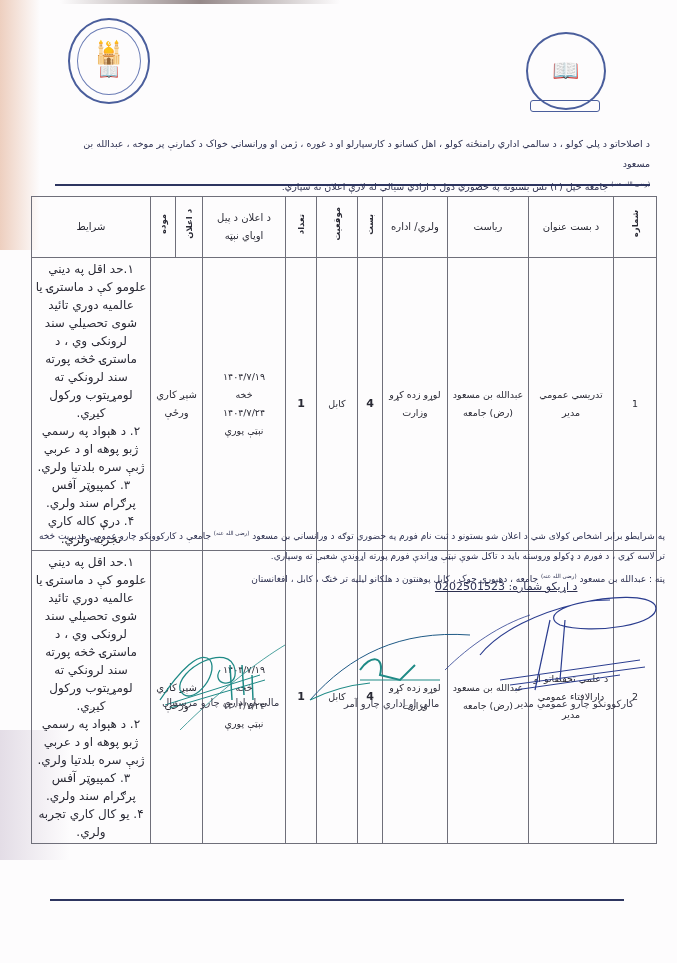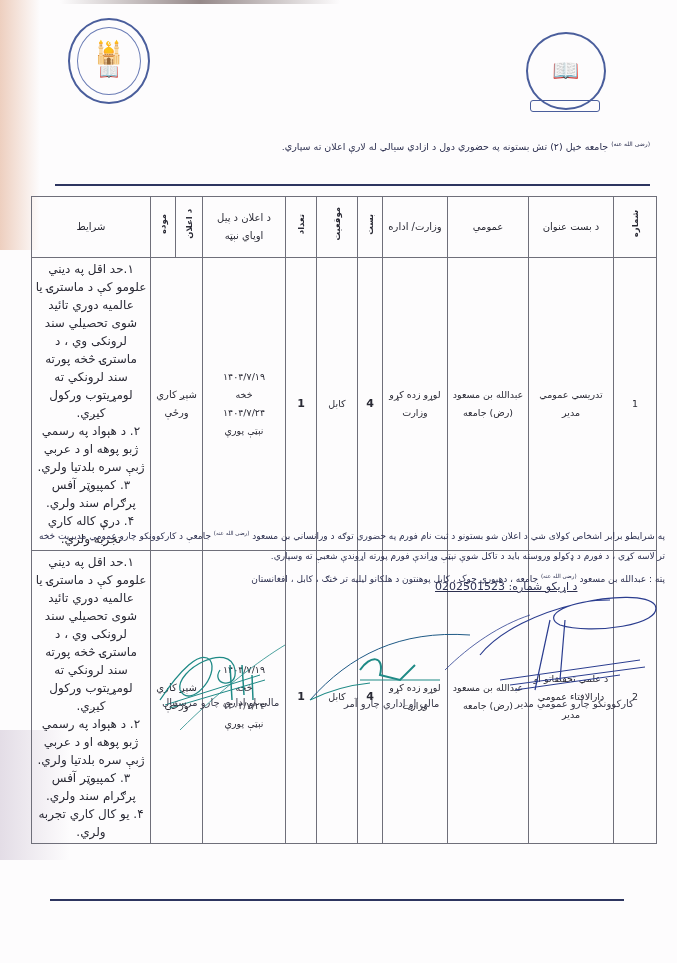--- a/index.html
+++ b/index.html
@@ -101,33 +101,36 @@
     <span class="emblem" style="font-size:16px;">📖</span>
   </div>
 </div>
 <div class="seal seal-right">
   <span class="emblem">📖</span>
 </div>
 <div class="scrolls"></div>
 
 <div class="intro">
   <div>
+    <span>د اصلاحاتو د پلي کولو ، د سالمي اداري رامنځته کولو ، اهل کسانو د کارسپارلو او د غوره ، ژمن او ورانساني خواک د کمارنې پر موخه ، عبدالله بن مسعود</span>
+  </div>
+  <div>
     <span class="sup">(رضی الله عنه)</span>
     <span>جامعه خپل (۲) تش بستونه په حضوري دول د ازادي سيالي له لارې اعلان ته سپاري.</span>
   </div>
 </div>
 <div class="rule rule-top"></div>
 
 <table class="jobs">
   <thead>
     <tr>
       <th class="col-no"><span class="vert">شماره</span></th>
       <th class="col-title">د بست عنوان</th>
-      <th class="col-pres">عمومي</th>
-      <th class="col-min">وزارت/ اداره</th>
+      <th class="col-pres">رياست</th>
+      <th class="col-min">ولري/ اداره</th>
       <th class="col-grade"><span class="vert">بست</span></th>
       <th class="col-loc"><span class="vert">موقعیت</span></th>
       <th class="col-count"><span class="vert">تعداد</span></th>
       <th class="col-dates">د اعلان د پيل اوپاي نېټه</th>
       <th class="col-type"><span class="vert">د اعلان</span></th>
       <th class="col-dur"><span class="vert">موده</span></th>
       <th>شرايط</th>
     </tr>
   </thead>
   <tbody>

